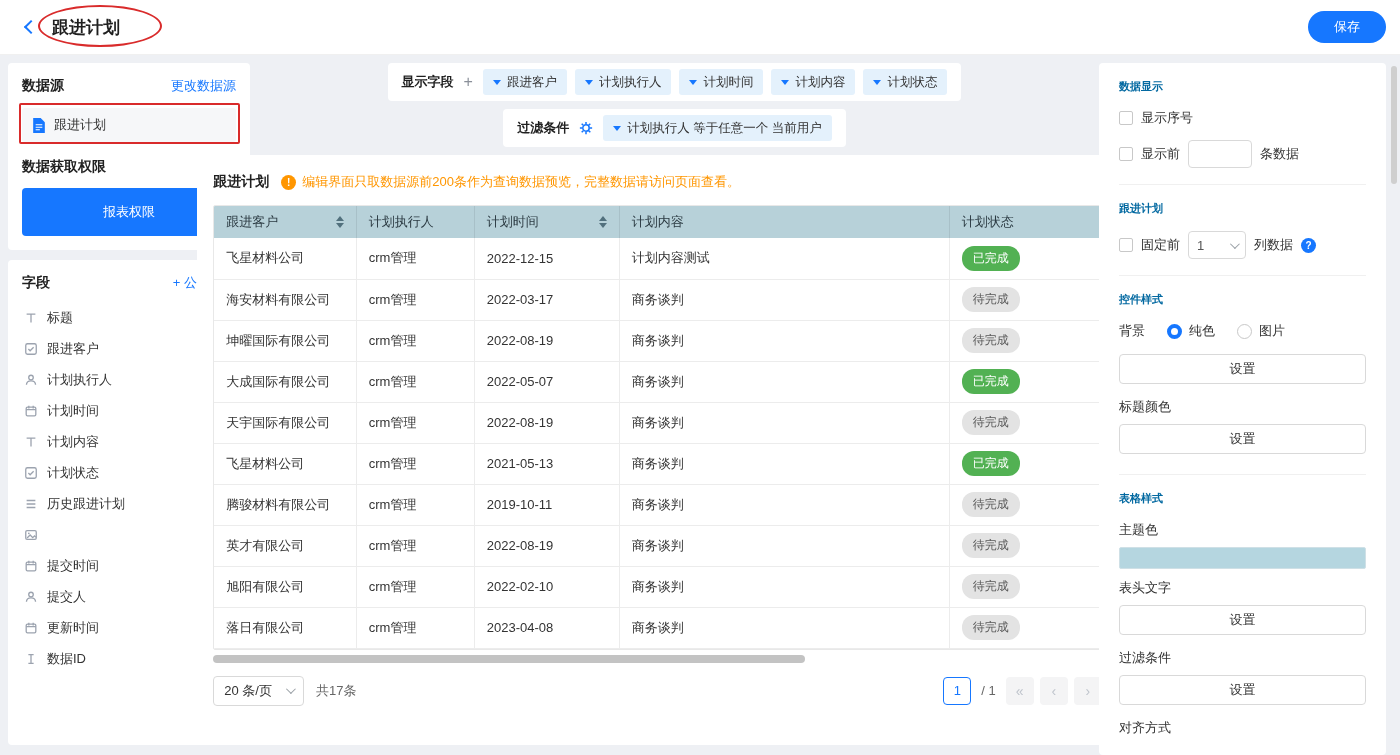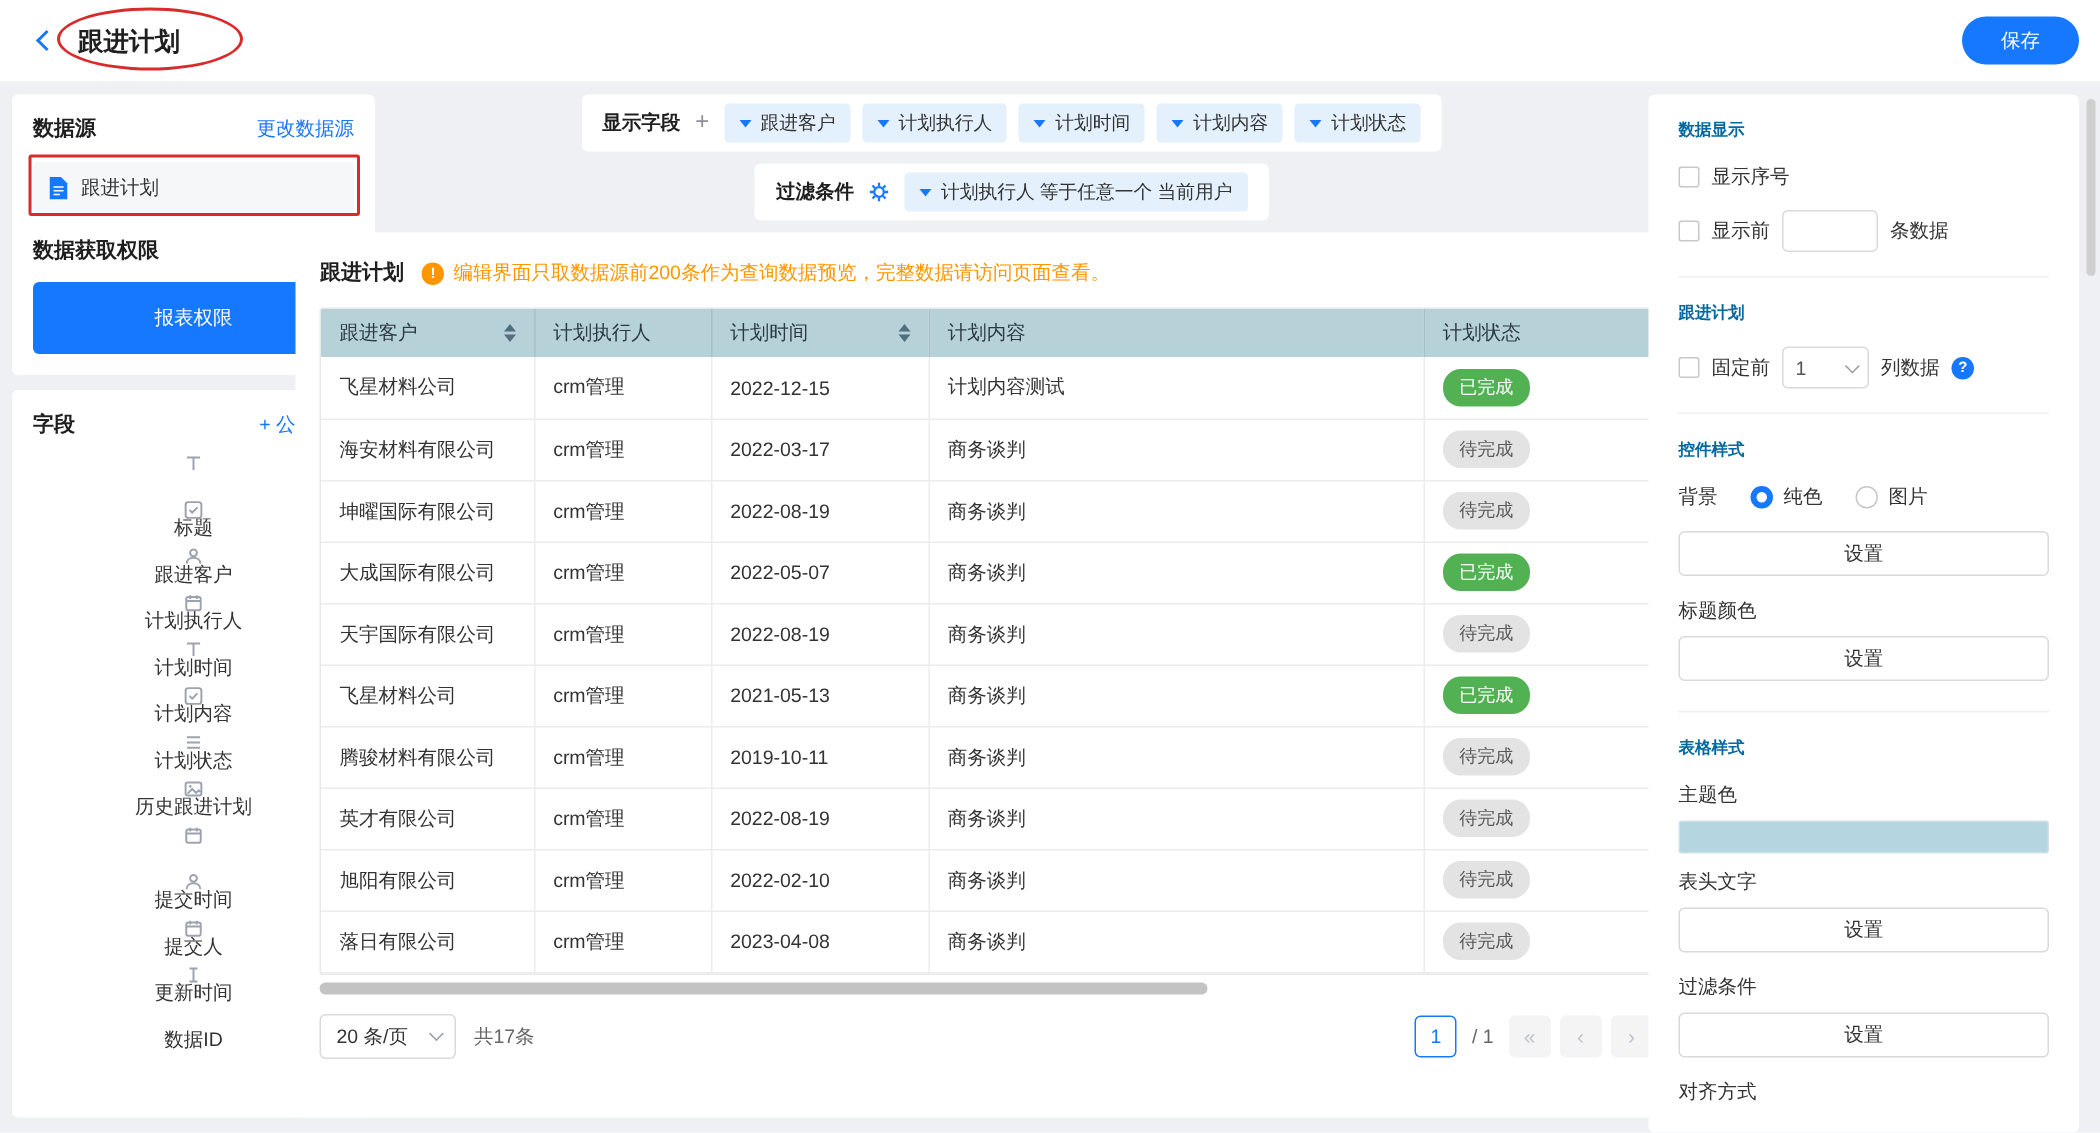--- a/index.html
+++ b/index.html
@@ -23,21 +23,21 @@
   
   .ds-panel { padding:14px; }
   .panel-head { display:flex; align-items:center; justify-content:space-between; }
   .panel-head b { font-size:14px; color:#1f1f1f; }
   .blue-link { color:#1677ff; font-size:13px; cursor:pointer; }
   .ds-item { margin-top:13px; height:34px; background:#f6f7f9; border-radius:3px; display:flex; align-items:center; gap:8px; padding:0 10px; cursor:pointer; }
   .perm-title { font-size:14px; font-weight:bold; color:#1f1f1f; margin-top:16px; }
   .perm-btn { margin-top:12px; width:100%; height:48px; background:#1677ff; color:#fff; border:none; border-radius:4px; font-size:13px; cursor:pointer; }
   .fields-panel { padding:14px; flex:1; overflow:hidden; }
   .field-list { margin-top:10px; }
-  .field-item { height:31px; display:flex; align-items:center; gap:27px; font-size:13px; color:#333; cursor:pointer; padding:0 2px;flex-direction:column; }
+  .field-item { height:31px; display:flex; align-items:center; gap:9px; font-size:13px; color:#333; cursor:pointer; padding:0 2px; }
   .field-item svg { flex:none; }
 
   
   .bar { height:38px; display:flex; align-items:center; padding:0 14px; gap:10px; flex:none; }
   .bar-label { font-weight:bold; font-size:13px; color:#1f1f1f; white-space:nowrap; }
   .plus { color:#8a8f99; font-size:16px; cursor:pointer; line-height:1; }
   .chips { display:flex; gap:8px; }
   .chip { height:26px; background:#e4f1fc; border-radius:3px; display:flex; align-items:center; gap:6px; padding:0 10px; font-size:12.5px; color:#333; cursor:pointer; white-space:nowrap; }
   .caret { width:0; height:0; border-left:4px solid transparent; border-right:4px solid transparent; border-top:5px solid #1677ff; }
 

